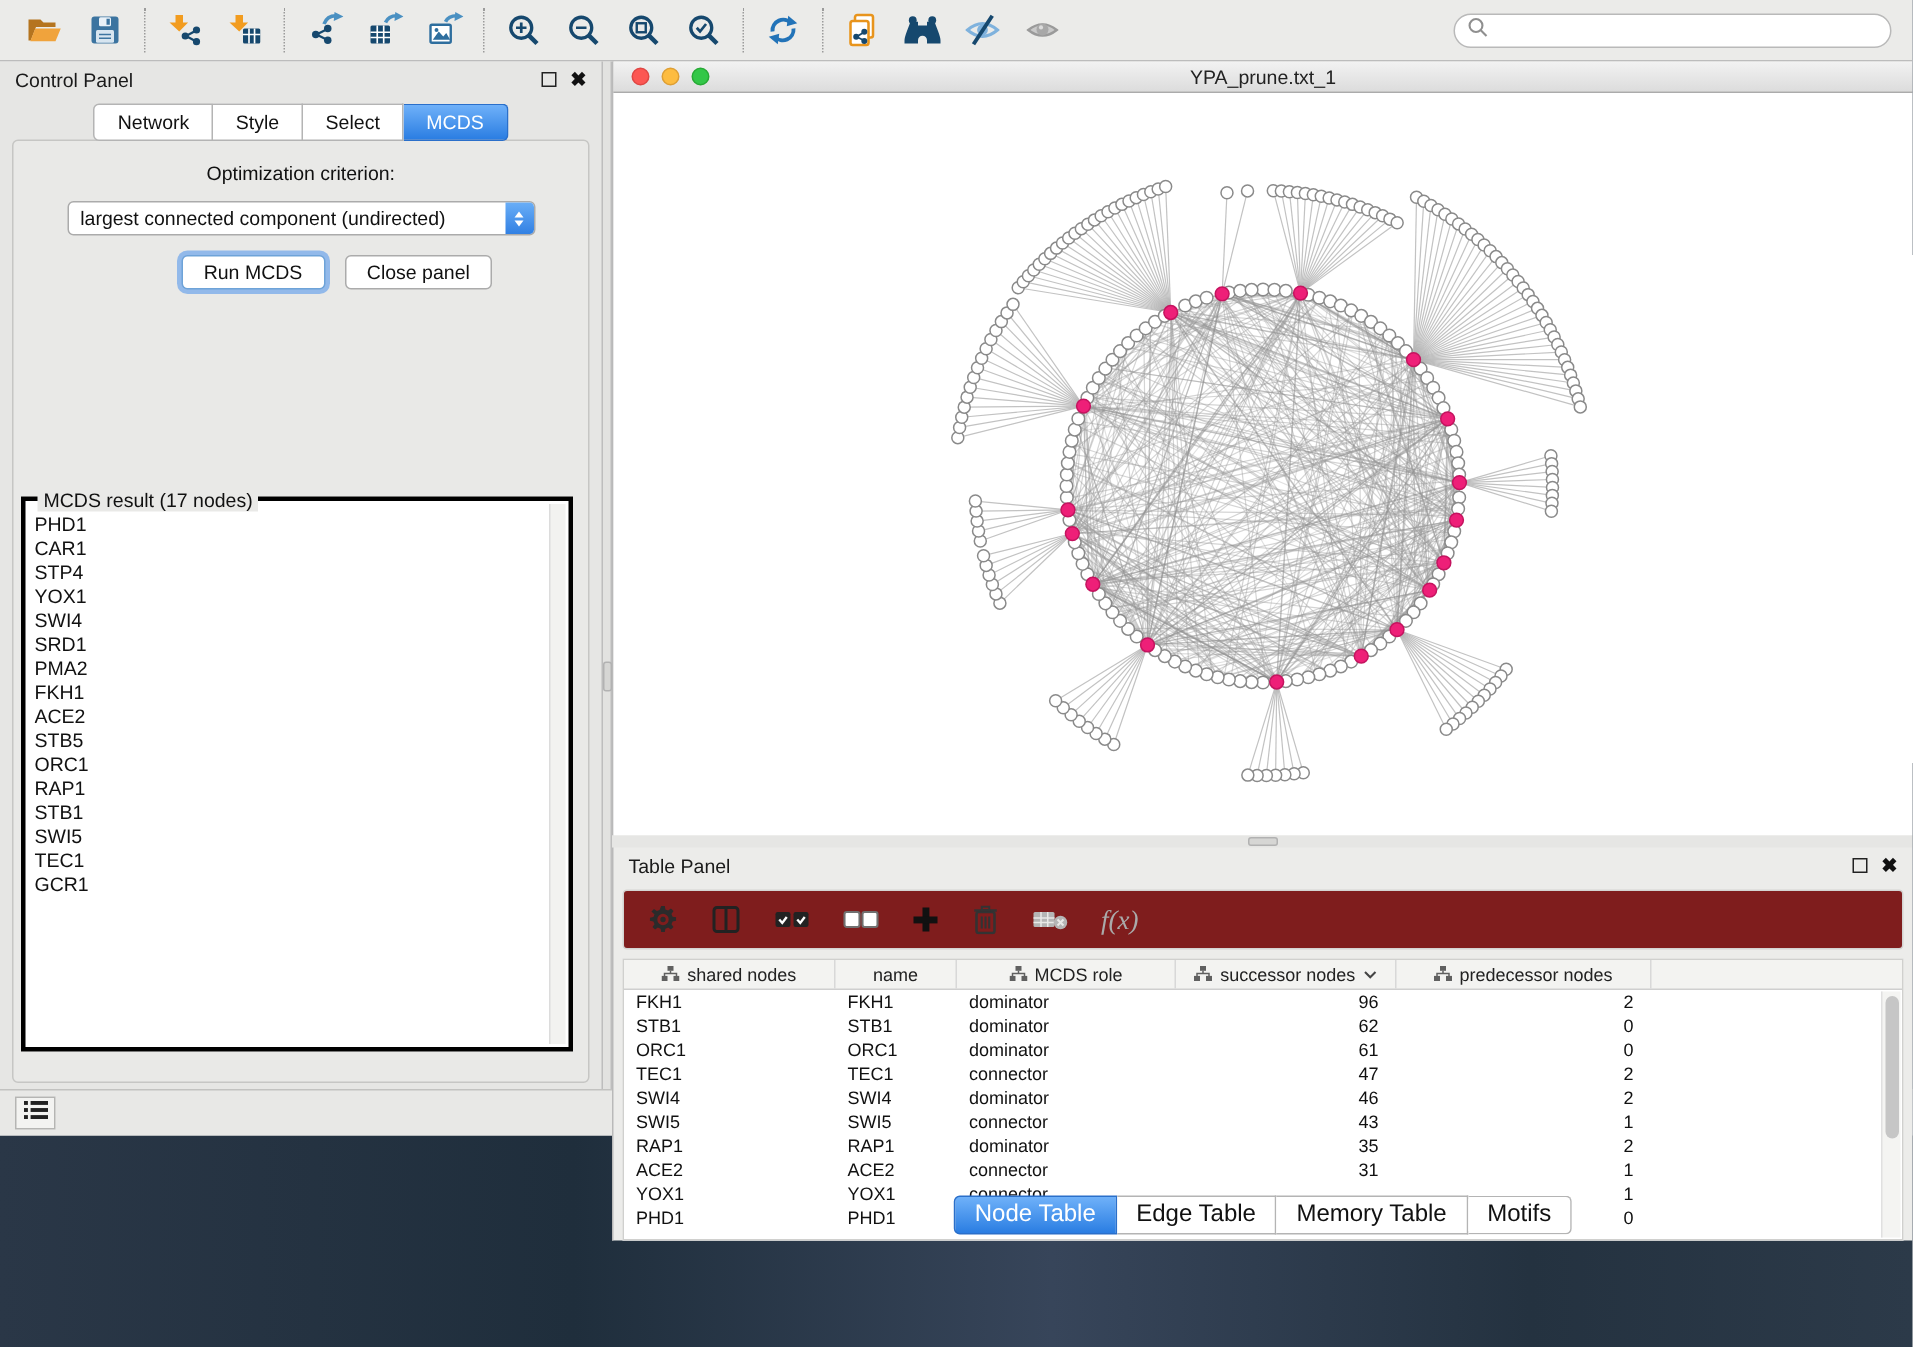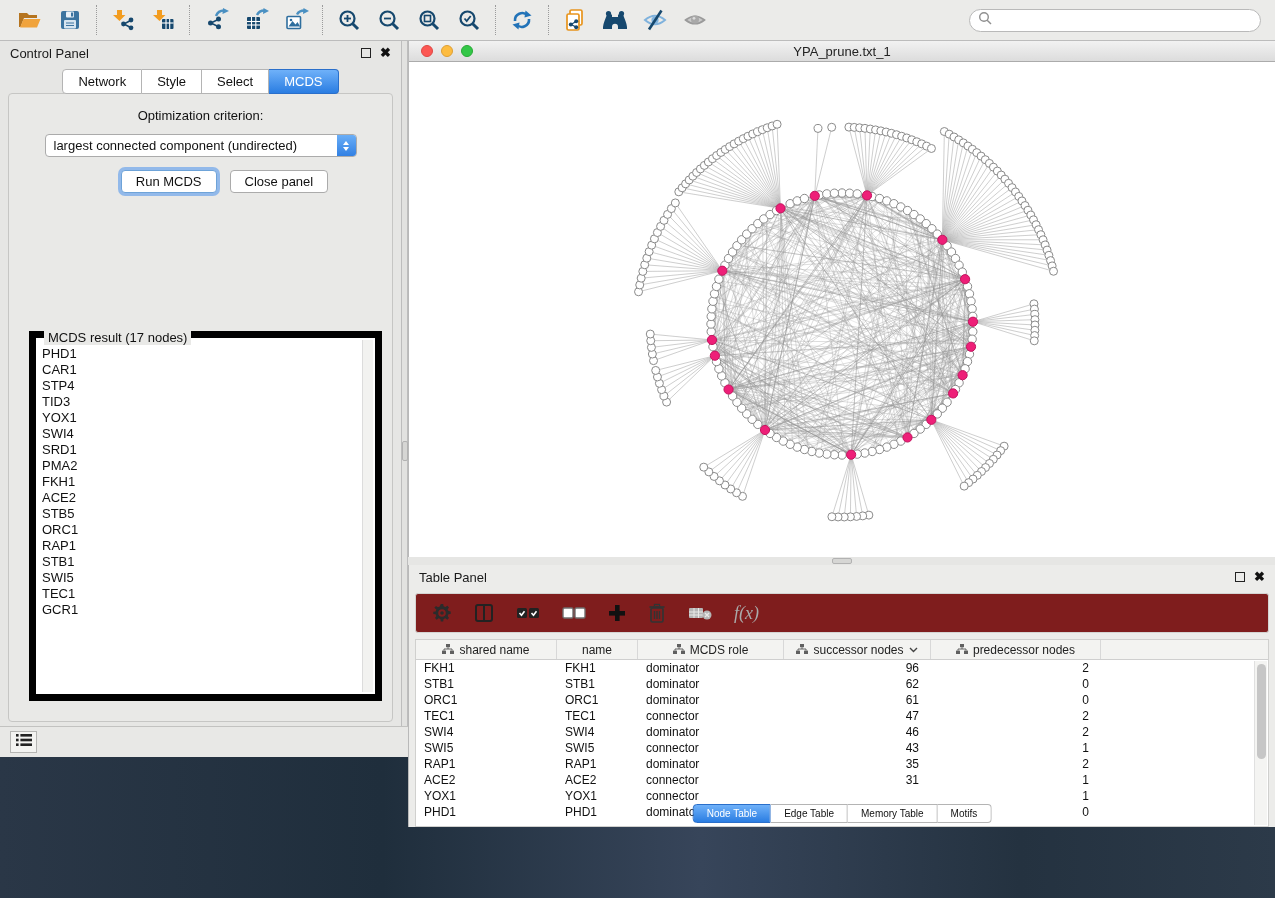--- a/index.html
+++ b/index.html
@@ -44,21 +44,21 @@
     display:flex; align-items:center; font-size:13px; color:#111; overflow:hidden; }
   .dropdown .dd-text { flex:1; padding:0 8px; white-space:nowrap; }
   .dd-stepper { width:19px; height:23px; background:linear-gradient(#6cb0f8,#2f7ee2); display:flex; flex-direction:column; align-items:center; justify-content:center; gap:2px; border-radius:0 3px 3px 0; }
   .dd-stepper span { width:0; height:0; border-left:3.5px solid transparent; border-right:3.5px solid transparent; }
   .dd-up { border-bottom:4px solid #fff; }
   .dd-down { border-top:4px solid #fff; }
   .btn-row { display:flex; gap:13px; margin-top:13px;margin-left:48px; }
   .cp-btn { font-size:13px; padding:3px 14px; background:#fff; border:1px solid #ababab; border-radius:4px; color:#111; }
   .cp-btn.focused { box-shadow:0 0 0 3px rgba(100,160,235,.65); border-color:#6ea3d8; }
 
-  .groupbox { position:absolute; left:20px; right:10px; bottom:20px; height:370px; border:7px solid #000000; background:#fff; }
+  .groupbox { position:absolute; left:5px; right:10px; bottom:20px; height:370px; border:3px solid #000000; background:#fff; }
   .groupbox-title { position:absolute; top:-8px; left:8px; background:#e9e9e7; padding:0 4px; font-size:13px; color:#111; }
   .mcds-list { position:absolute; inset:8px 14px 2px 6px; overflow:hidden; }
   .mcds-item { font-size:13px; line-height:16px; color:#111; }
   .list-scroll { position:absolute; top:2px; right:2px; bottom:2px; width:11px; background:#f2f2f0; border-left:1px solid #dcdcdc; }
 
   
   .vsplit { width:7px; flex:0 0 7px; background:#e2e2e0; border-left:1px solid #bdbdbd; border-right:1px solid #bdbdbd; position:relative; }
   .vsplit .grip { position:absolute; top:400px; left:0px; width:6px; height:20px; background:#d6d6d4; border:1px solid #b2b2b2; border-radius:2px; }
   .hsplit { height:8px; flex:0 0 8px; background:#e6e6e4; position:relative; }
   .hsplit .grip { position:absolute; left:50%; top:1px; transform:translateX(-50%); width:20px; height:6px; background:#d6d6d4; border:1px solid #b2b2b2; border-radius:2px; }
@@ -86,21 +86,21 @@
   .table-wrap { margin:6px 6px 0 6px; background:#fff; border:1px solid #d0d0ce; position:relative; height:188px; }
   .thead { display:flex; height:20px; background:#f3f3f1; border-bottom:1px solid #cfcfcf; }
   .th { display:flex; align-items:center; justify-content:center; gap:5px; font-size:12px; color:#222; border-right:1px solid #d8d8d8; }
   .trow { display:flex; height:16px; }
   .td { font-size:12px; color:#111; padding:1px 4px 0 8px; white-space:nowrap; overflow:hidden; }
   .td.num { text-align:right; padding-right:12px; }
   .tbl-scroll { position:absolute; top:21px; right:1px; bottom:1px; width:13px; background:#f4f4f2; border-left:1px solid #e0e0e0; }
   .tbl-thumb { position:absolute; top:3px; left:1.5px; width:9px; height:95px; background:#c6c6c6; border-radius:5px; }
 
   .bottom-tabs { position:absolute; bottom:4px; left:50%; transform:translateX(-50%); display:flex; }
-  .btab { font-size:10px; padding:3px 13px; background:#fff; border:1px solid #b4b4b4; border-left:none; color:#111; white-space:nowrap; }
+  .btab { font-size:16px; padding:3px 13px; background:#fff; border:1px solid #b4b4b4; border-left:none; color:#111; white-space:nowrap; }
   .btab:first-child { border-left:1px solid #b4b4b4; border-radius:4px 0 0 4px; }
   .btab:last-child { border-radius:0 4px 4px 0; }
   .btab.selected { background:linear-gradient(#6fb1f9,#2a7de2); color:#fff; border-color:#2a6fca; }
 
   
   .status-bar { height:31px; flex:0 0 31px; background:#e8e8e6; border-top:1px solid #c2c2c0; display:flex; align-items:center; padding:0 10px; }
   .list-btn { width:27px; height:22px; background:#f3f3f1; border:1px solid #b5b5b3; display:flex; align-items:center; justify-content:center; }
   .memory-btn { margin-left:auto; height:22px; background:#fbfbf9; border:1px solid #b5b5b3; display:flex; align-items:center; gap:6px; padding:0 9px; font-size:13px; color:#111; }
   .mem-dot { width:11px; height:11px; border-radius:50%; background:#1e9e3e; }
 </style>
@@ -330,21 +330,20 @@
         <div class="btn-row">
           <button class="cp-btn focused">Run MCDS</button>
           <button class="cp-btn">Close panel</button>
         </div>
         <div class="groupbox">
           <span class="groupbox-title">MCDS result (17 nodes)</span>
           <div class="mcds-list" id="mcds-list">
               <div class="mcds-item">PHD1</div>
               <div class="mcds-item">CAR1</div>
               <div class="mcds-item">STP4</div>
-              <div class="mcds-item">TID3</div>
               <div class="mcds-item">YOX1</div>
               <div class="mcds-item">SWI4</div>
               <div class="mcds-item">SRD1</div>
               <div class="mcds-item">PMA2</div>
               <div class="mcds-item">FKH1</div>
               <div class="mcds-item">ACE2</div>
               <div class="mcds-item">STB5</div>
               <div class="mcds-item">ORC1</div>
               <div class="mcds-item">RAP1</div>
               <div class="mcds-item">STB1</div>
@@ -1345,21 +1344,21 @@
                 <span><svg width="12" height="10" viewBox="0 0 12 10">
                     <g fill="#606060">
                       <rect x="4" y="0" width="4" height="3.2"></rect>
                       <rect x="0" y="6.6" width="4" height="3.4"></rect>
                       <rect x="8" y="6.6" width="4" height="3.4"></rect>
                     </g>
                     <g stroke="#606060" stroke-width="1" fill="none">
                       <path d="M6 3.2 V5 M2 6.6 V5 H10 V6.6"></path>
                     </g>
                   </svg></span>
-                <span>shared name</span>
+                <span>shared nodes</span>
               </div>
               <div class="th" style="width: 81px;">
                 <span>name</span>
               </div>
               <div class="th" style="width: 146px;">
                 <span><svg width="12" height="10" viewBox="0 0 12 10">
                     <g fill="#606060">
                       <rect x="4" y="0" width="4" height="3.2"></rect>
                       <rect x="0" y="6.6" width="4" height="3.4"></rect>
                       <rect x="8" y="6.6" width="4" height="3.4"></rect>

